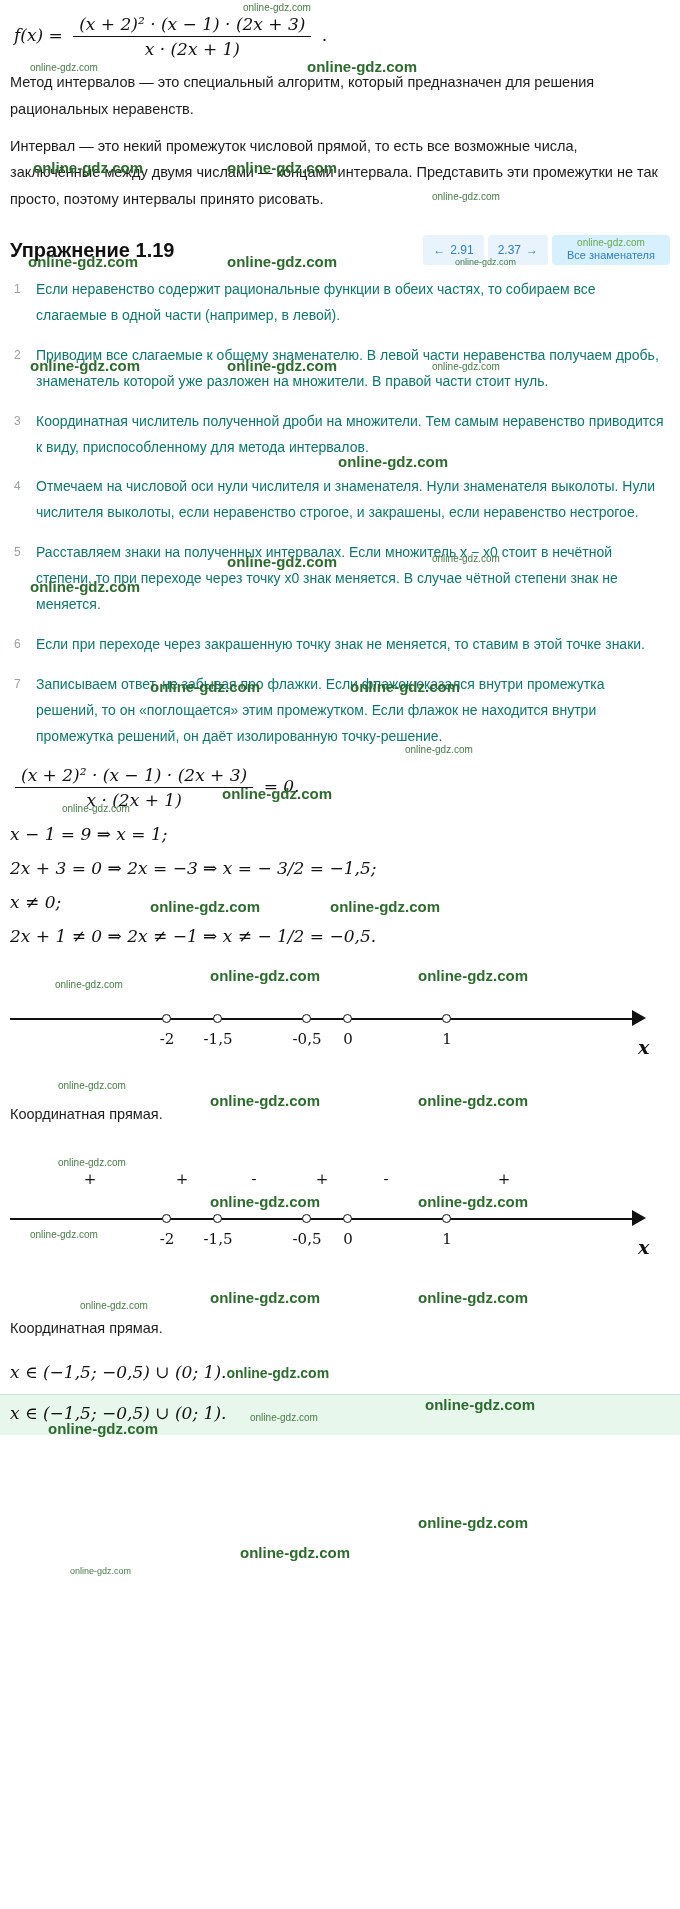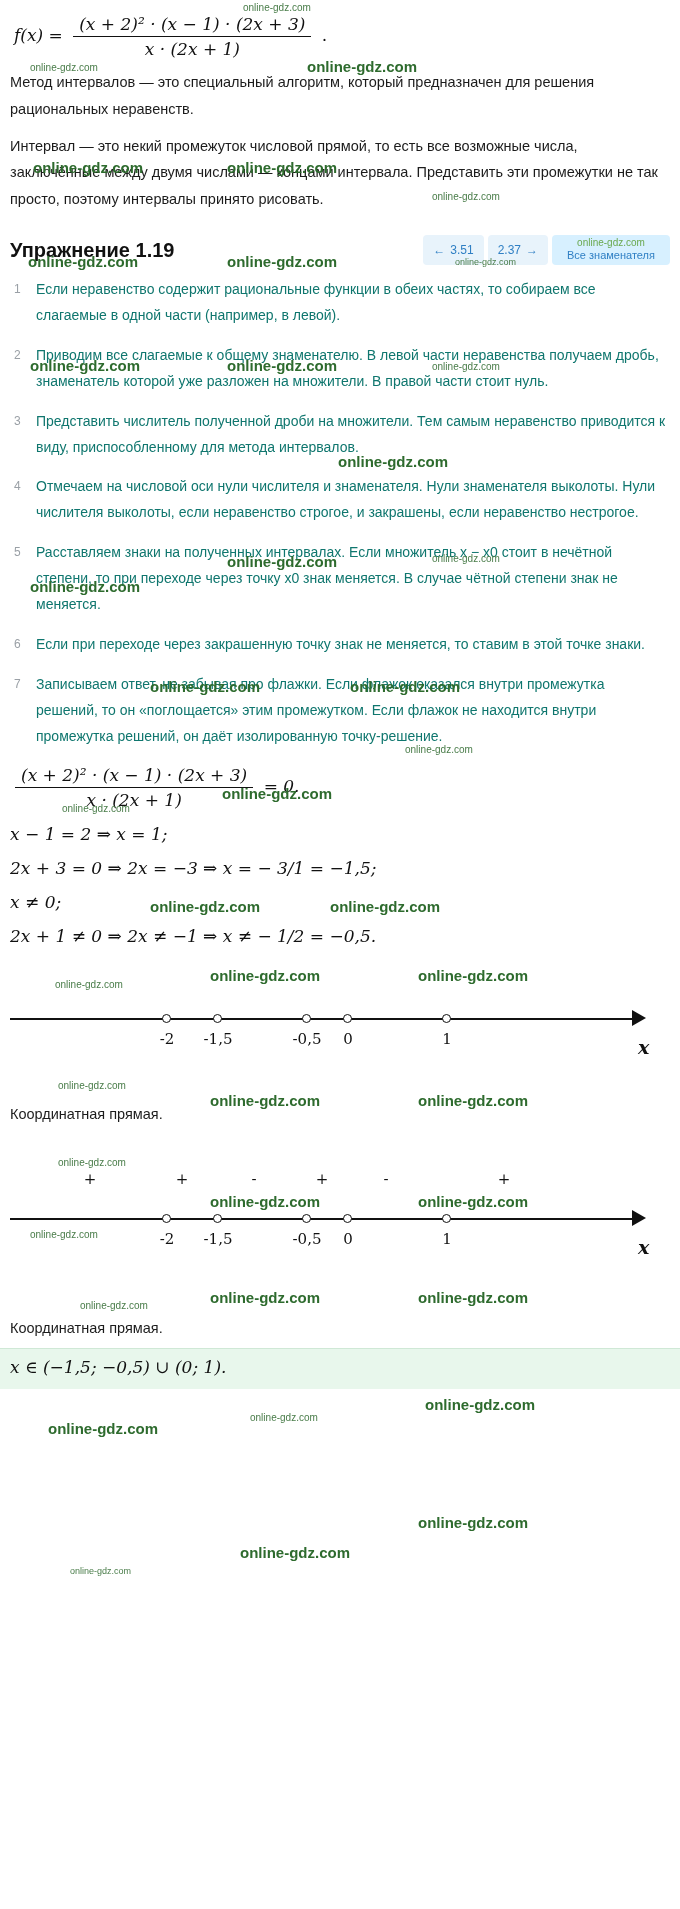--- a/index.html
+++ b/index.html
@@ -269,53 +269,53 @@
   </div>
 
   <p class="para">Метод интервалов — это специальный алгоритм, который предназначен для решения рациональных неравенств.</p>
   <p class="para">Интервал — это некий промежуток числовой прямой, то есть все возможные числа, заключённые между двумя числами — концами интервала. Представить эти промежутки не так просто, поэтому интервалы принято рисовать.</p>
 
   <div class="ex-header">
     <div class="ex-title">Упражнение 1.19</div>
     <div class="nav-group">
       <button class="nav-btn">
         <span>←</span>
-        <span>3.51</span>
+        <span>2.91</span>
       </button>
       <button class="nav-btn">
         <span>2.37</span>
         <span>→</span>
       </button>
       <div class="nav-all">
         <span class="nav-all-top">online-gdz.com</span>
         <span>Все знаменателя</span>
       </div>
     </div>
   </div>
 
   <ol class="steps">
     <li>Если неравенство содержит рациональные функции в обеих частях, то собираем все слагаемые в одной части (например, в левой).</li>
     <li>Приводим все слагаемые к общему знаменателю. В левой части неравенства получаем дробь, знаменатель которой уже разложен на множители. В правой части стоит нуль.</li>
-    <li>Представить числитель полученной дроби на множители. Тем самым неравенство приводится к виду, приспособленному для метода интервалов.</li>
+    <li>Координатная числитель полученной дроби на множители. Тем самым неравенство приводится к виду, приспособленному для метода интервалов.</li>
     <li>Отмечаем на числовой оси нули числителя и знаменателя. Нули знаменателя выколоты. Нули числителя выколоты, если неравенство строгое, и закрашены, если неравенство нестрогое.</li>
     <li>Расставляем знаки на полученных интервалах. Если множитель x − x0 стоит в нечётной степени, то при переходе через точку x0 знак меняется. В случае чётной степени знак не меняется.</li>
     <li>Если при переходе через закрашенную точку знак не меняется, то ставим в этой точке знаки.</li>
     <li>Записываем ответ, не забывая про флажки. Если флажок оказался внутри промежутка решений, то он «поглощается» этим промежутком. Если флажок не находится внутри промежутка решений, он даёт изолированную точку-решение.</li>
   </ol>
 
   <div class="eq-list">
     <div class="eq eq-first">
       <span class="frac">
         <span class="num it">(x + 2)² · (x − 1) · (2x + 3)</span>
         <span class="den it">x · (2x + 1)</span>
       </span>
       <span class="it">= 0.</span>
     </div>
-    <div class="eq it">x − 1 = 2 ⇒ x = 1;</div>
-    <div class="eq it">2x + 3 = 0 ⇒ 2x = −3 ⇒ x = − 3/1 = −1,5;</div>
+    <div class="eq it">x − 1 = 9 ⇒ x = 1;</div>
+    <div class="eq it">2x + 3 = 0 ⇒ 2x = −3 ⇒ x = − 3/2 = −1,5;</div>
     <div class="eq it">x ≠ 0;</div>
     <div class="eq it">2x + 1 ≠ 0 ⇒ 2x ≠ −1 ⇒ x ≠ − 1/2 = −0,5.</div>
   </div>
 
   <div class="numline-wrap">
     <div class="axis"></div>
     <div class="arrowhead" style="left:622px"></div>
     <div class="axis-x" style="left:628px; top:62px">x</div>
 
     <div class="pt" style="left:152px"></div>
@@ -357,20 +357,23 @@
     <div class="pt-label" style="left:297px">-0,5</div>
 
     <div class="pt" style="left:333px"></div>
     <div class="pt-label" style="left:338px">0</div>
 
     <div class="pt" style="left:432px"></div>
     <div class="pt-label" style="left:437px">1</div>
   </div>
   <div class="caption" style="margin-top:60px">Координатная прямая.</div>
 
+  <div class="answer">
+    <span class="it">x ∈ (−1,5; −0,5) ∪ (0; 1).</span><span class="inline-gdz">online-gdz.com</span>
+  </div>
 
   <div class="answer-box">
     <span class="it">x ∈ (−1,5; −0,5) ∪ (0; 1).</span>
   </div>
 
   <div id="wm-layer">
       <div class="wm small" style="left: 243px; top: 2px;">online-gdz.com</div>
       <div class="wm small" style="left: 30px; top: 62px;">online-gdz.com</div>
       <div class="wm big" style="left: 307px; top: 58px;">online-gdz.com</div>
       <div class="wm big" style="left: 33px; top: 159px;">online-gdz.com</div>

